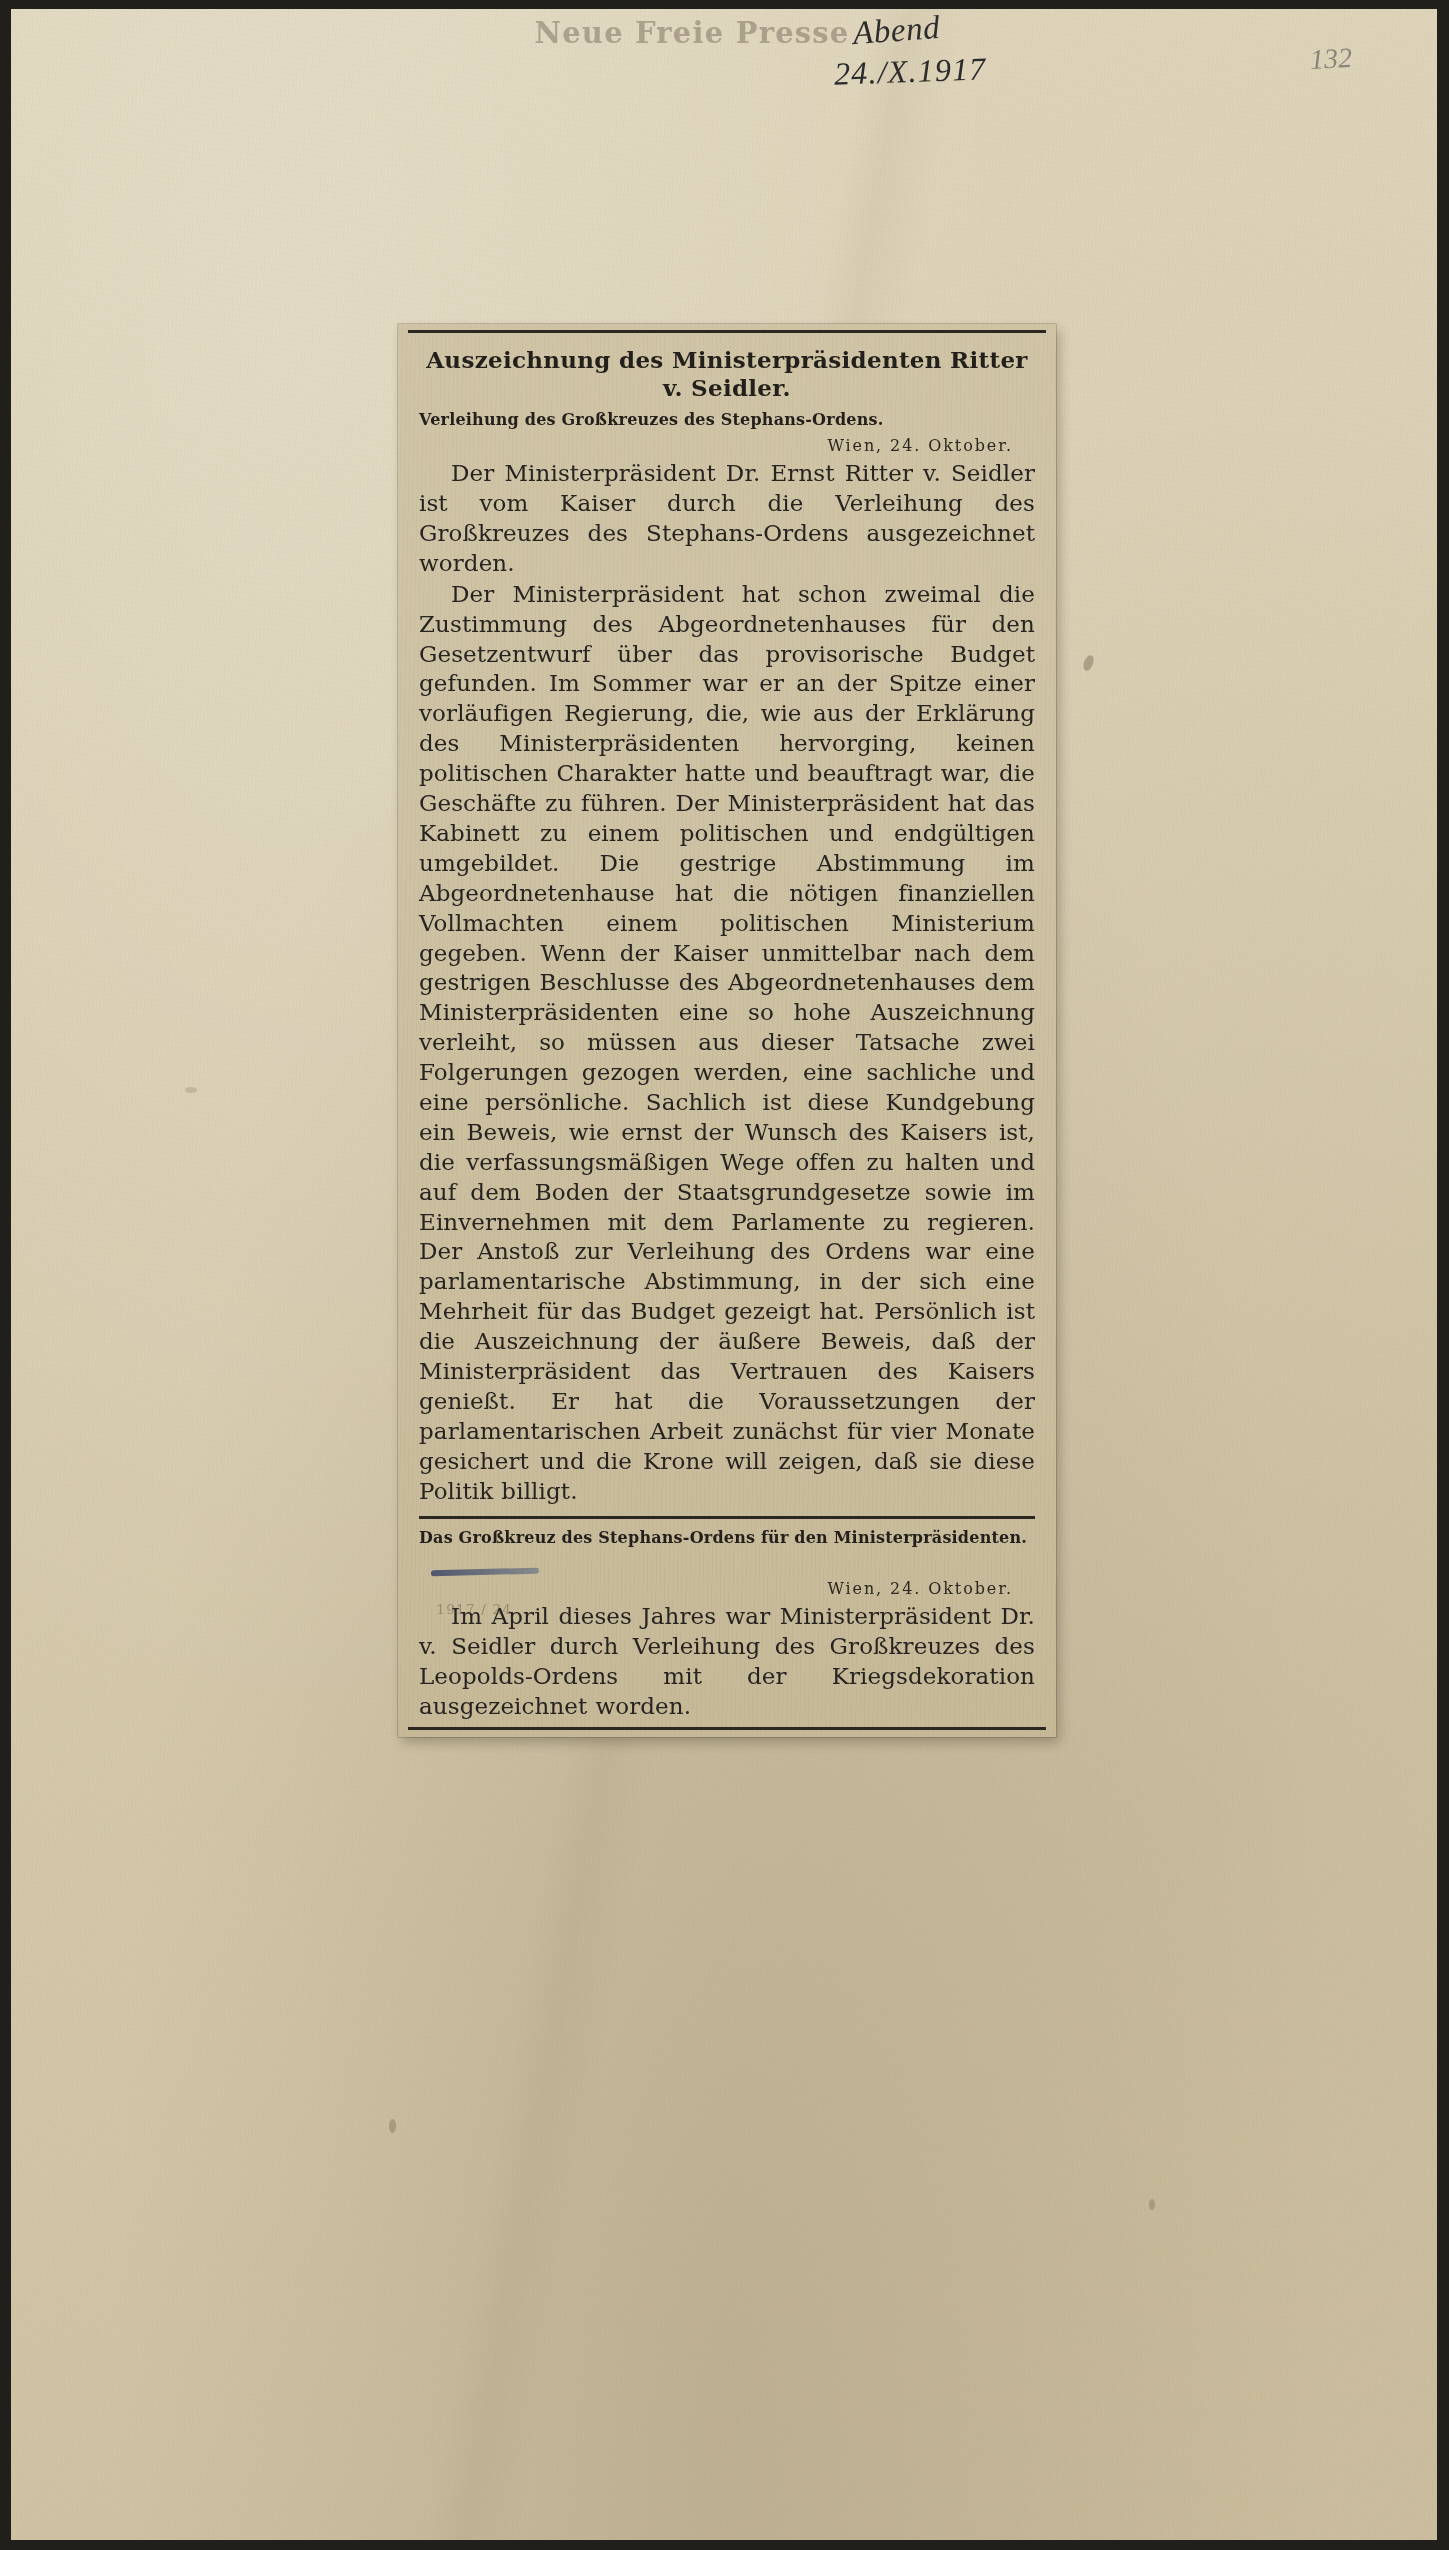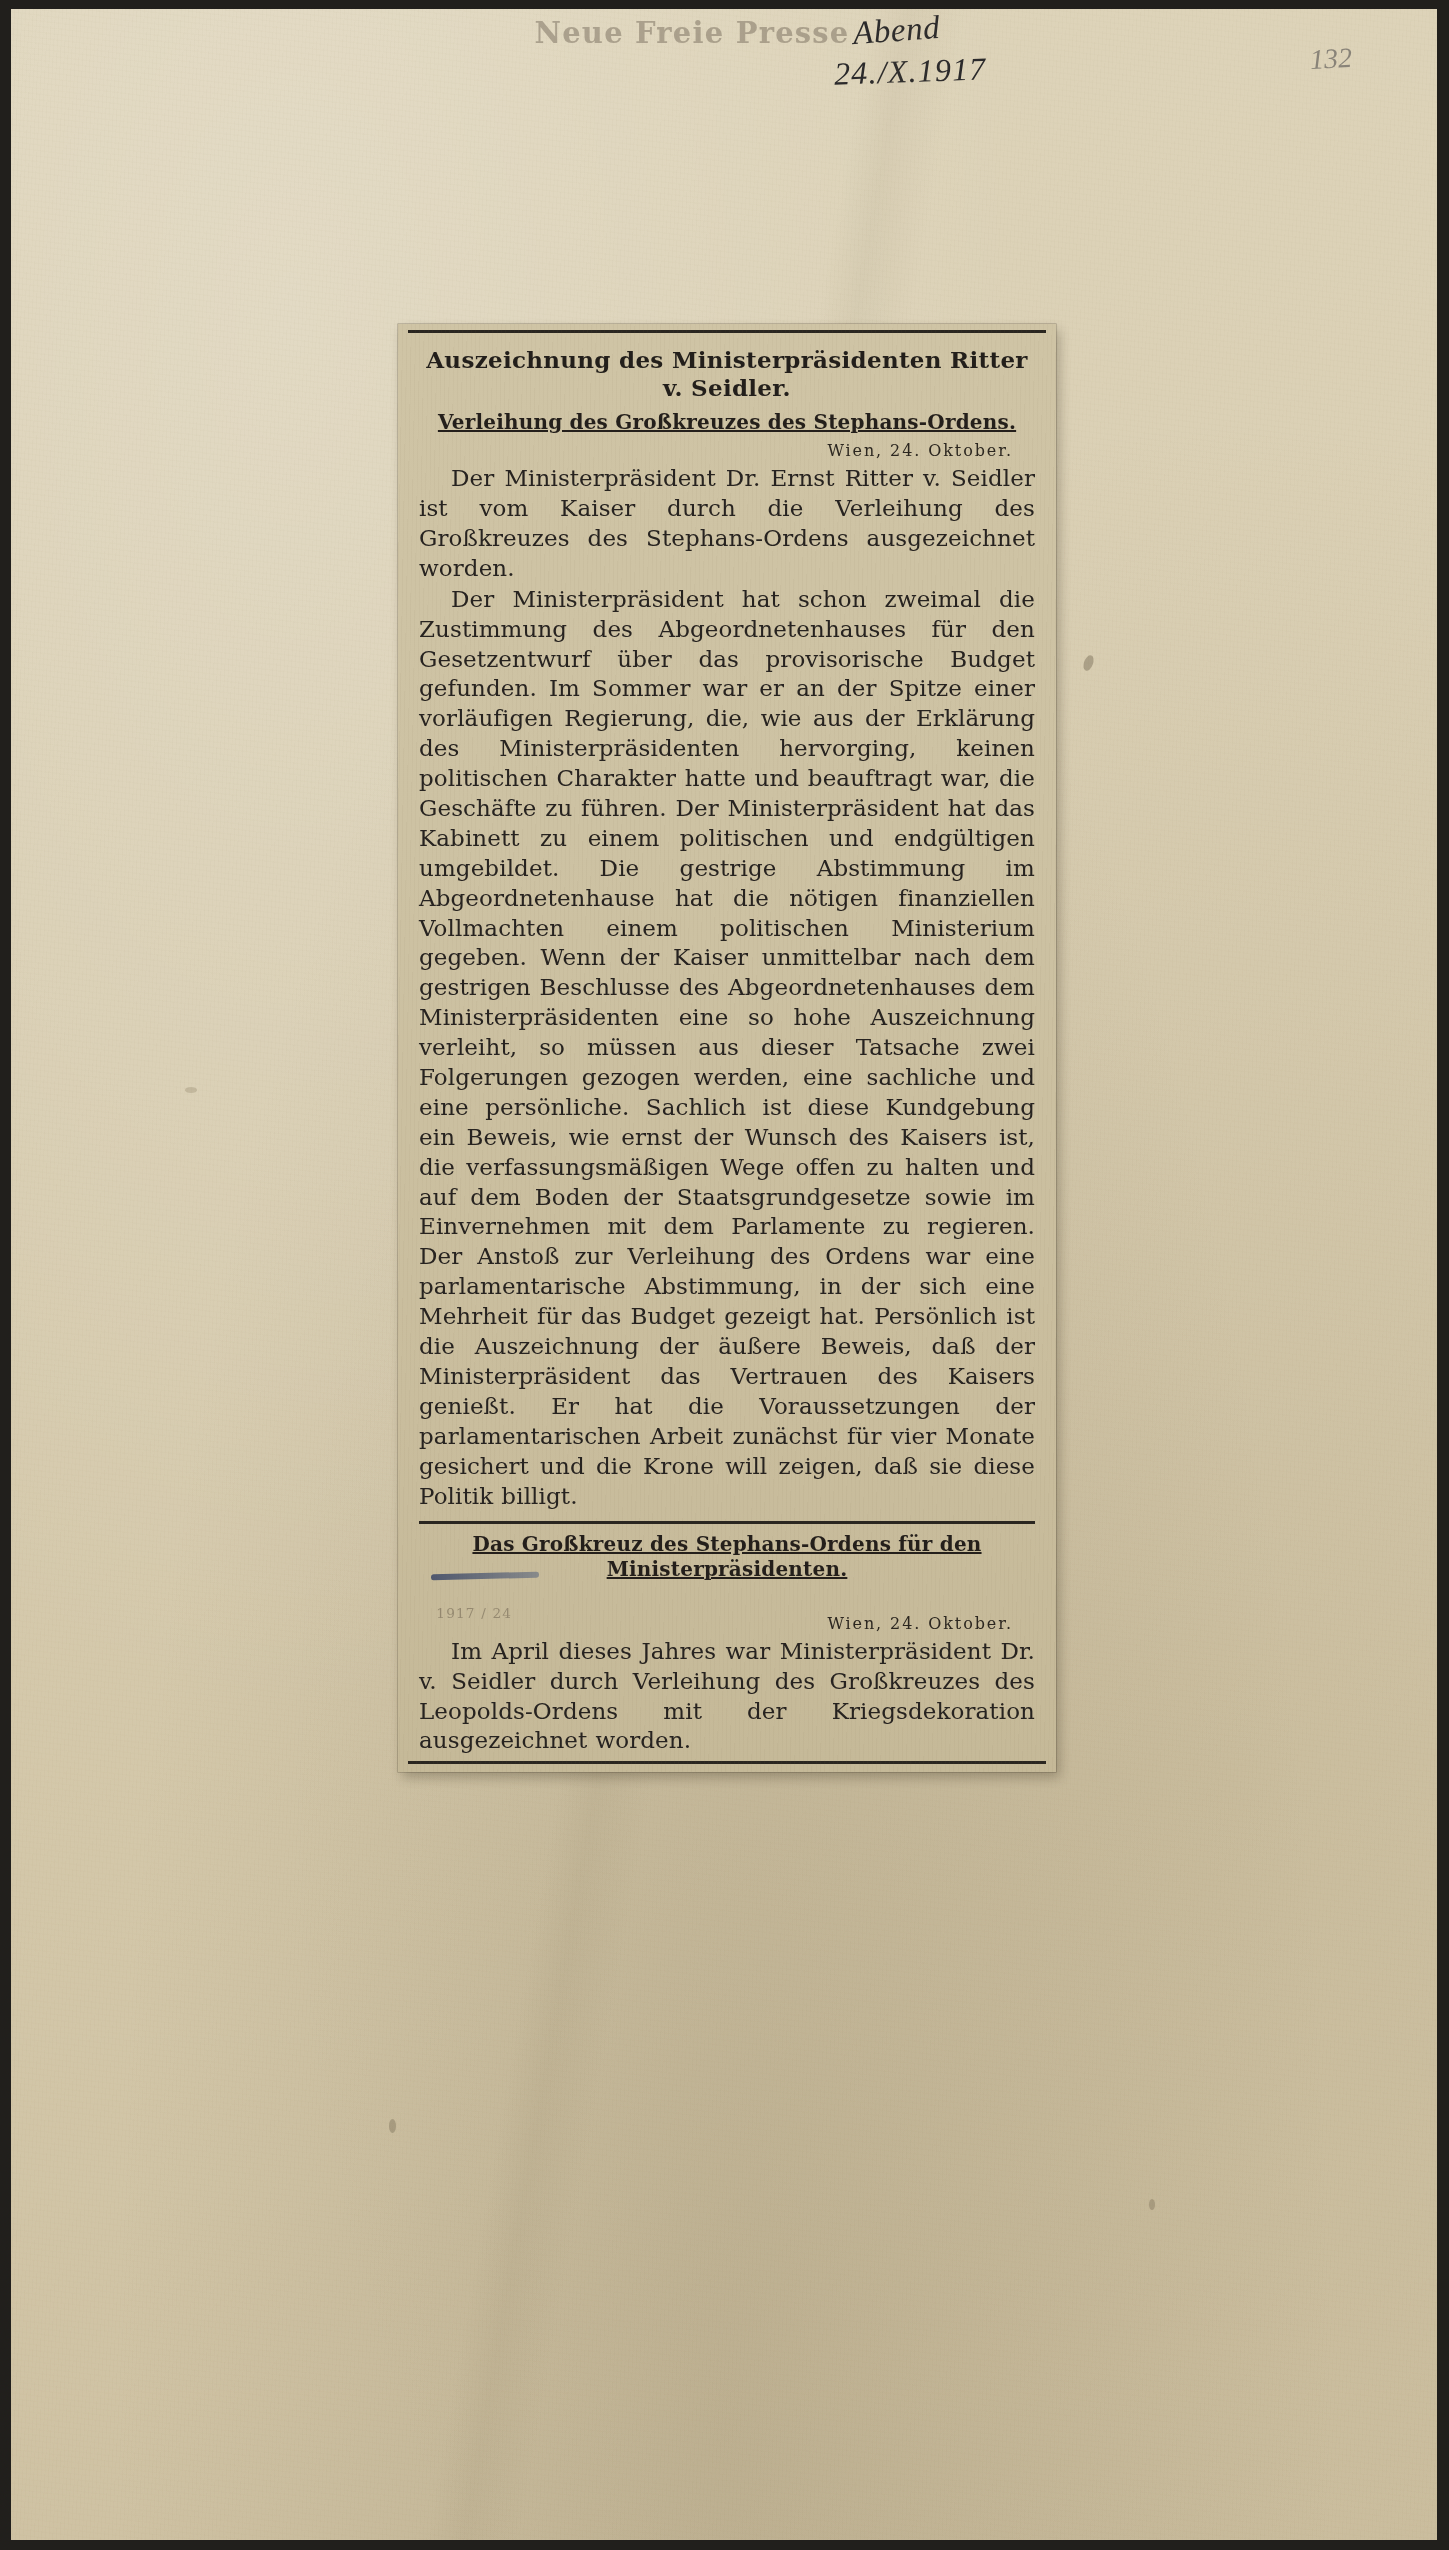--- a/index.html
+++ b/index.html
@@ -133,29 +133,28 @@
     text-align: center;
     font-family: "DejaVu Serif", serif;
     font-weight: bold;
     font-size: 23px;
     line-height: 1.22;
     color: #231f1b;
     letter-spacing: 0.3px;
     margin: 12.4px 0 2.5px 0;
   }
   .hl2 {
-    text-align: center;
+    text-align: left;
     font-family: "DejaVu Serif", serif;
     font-weight: bold;
-    font-size: 20px;
+    font-size: 16px;
     line-height: 1.24;
     color: #241f1b;
     margin: 8.6px 0 1.2px 0;
     letter-spacing: 0.2px;
-    text-decoration: underline;
   }
   .dateline {
     text-align: right;
     font-size: 16px;
     color: #2c2720;
     letter-spacing: 1.9px;
     margin: 6.2px 22px 3.7px 0;
     font-family: "DejaVu Serif", serif;
   }
   .body p {

